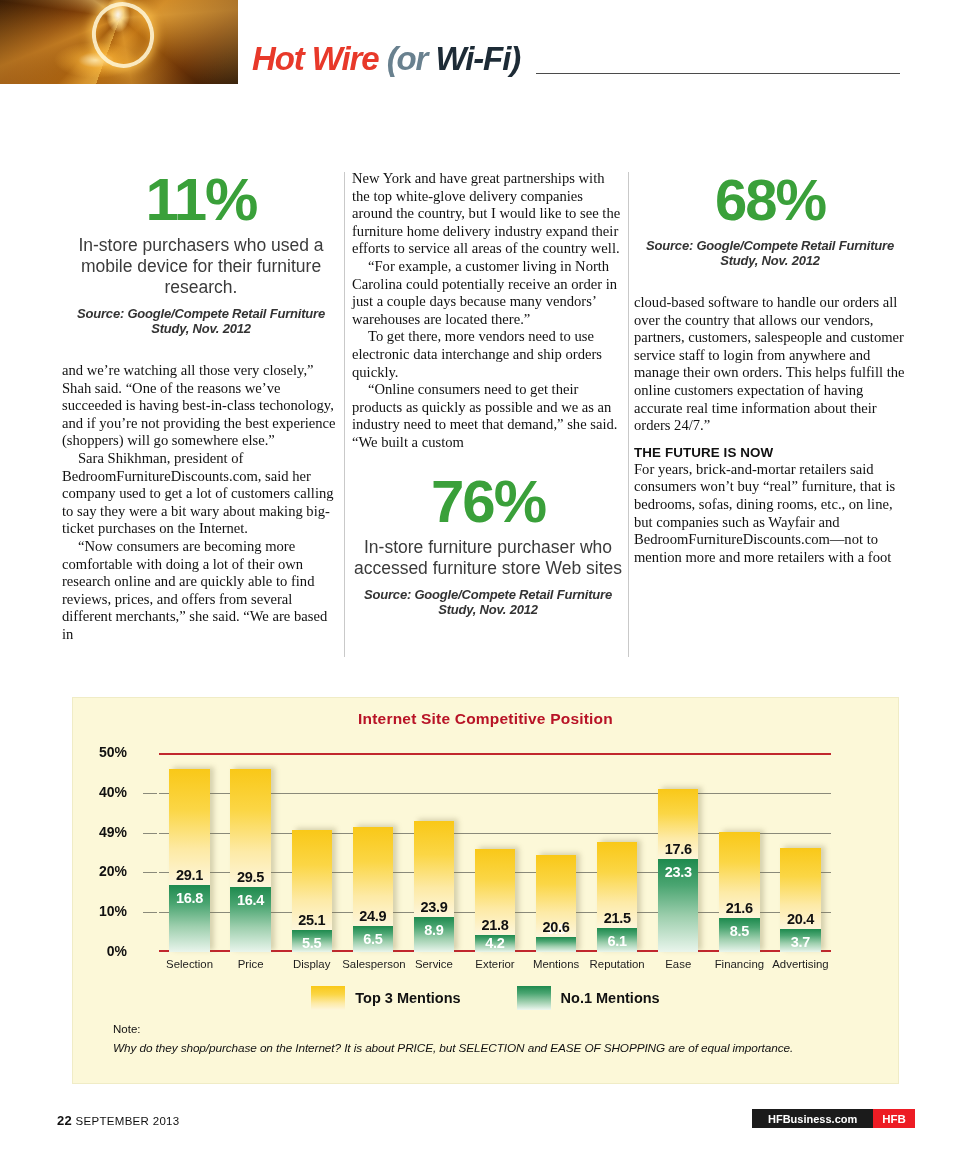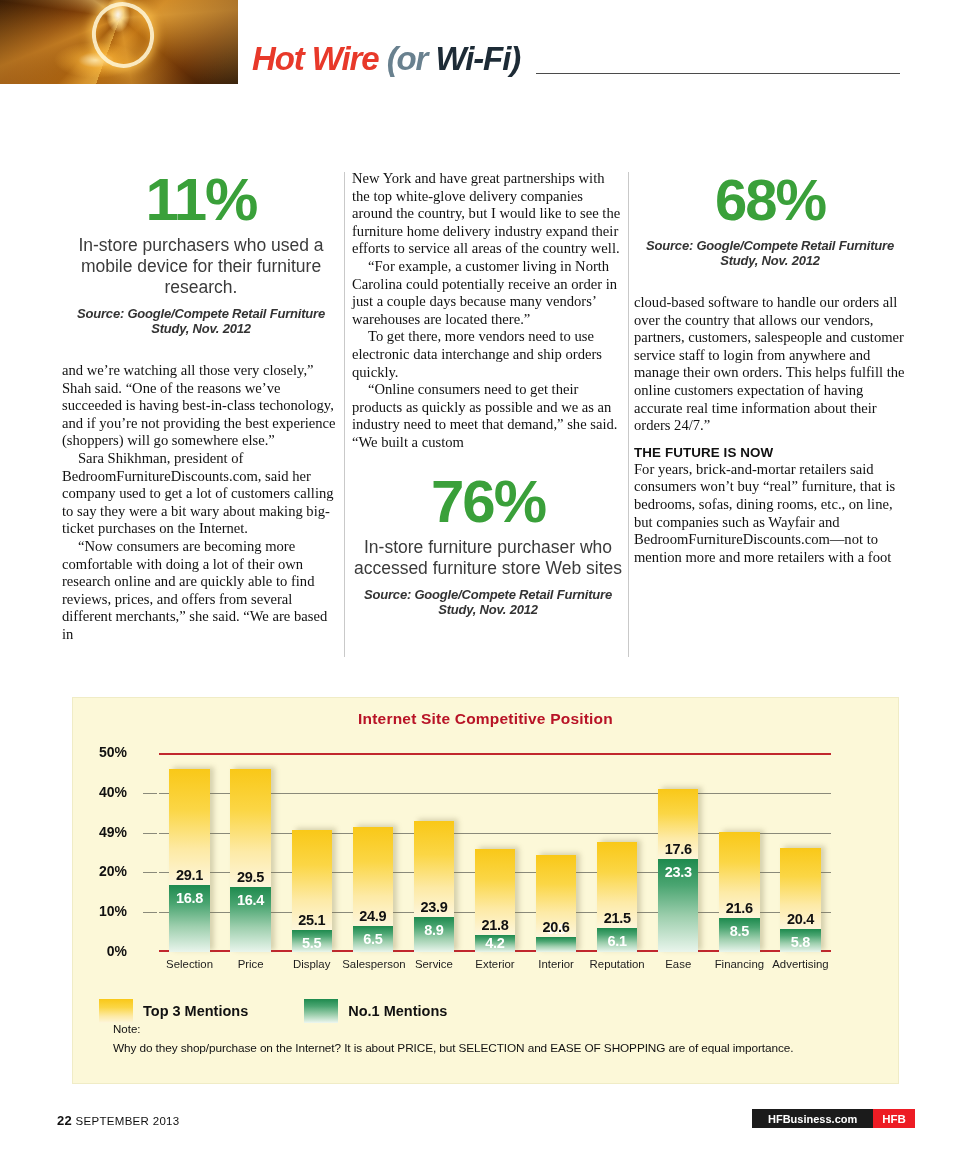--- a/index.html
+++ b/index.html
@@ -104,34 +104,34 @@
   }
   .lbl-top{color:#111;}
   .lbl-green{color:#fff;}
   .xlabel{
     position:absolute;top:205px;left:0;width:100%;text-align:center;
     font-family:"Liberation Sans",sans-serif;font-size:11.4px;color:#1c1c1c;
     white-space:nowrap;
   }
 
   
-  .legend{position:absolute;left:0;right:0;top:301px;text-align:left;}
+  .legend{position:absolute;left:0;right:0;top:288px;text-align:center;}
   .leg{display:inline-block;vertical-align:middle;margin:0 26px;}
   .swatch{display:inline-block;vertical-align:middle;width:34px;height:24px;}
   .sw-y{background:linear-gradient(180deg,#f9c818 0%,#fbd645 35%,#fdeaa6 72%,#fdf6dc 100%);}
   .sw-g{background:linear-gradient(180deg,#1e8a4e 0%,#4aa571 30%,#9ecfae 66%,#eef7f0 100%);}
   .leg-txt{
     display:inline-block;vertical-align:middle;margin-left:10px;
     font-family:"Liberation Sans",sans-serif;font-weight:bold;font-size:14.5px;color:#111;
   }
 
   
   .note{position:absolute;left:40px;top:325px;font-family:"Liberation Sans",sans-serif;}
   .note-lbl{font-size:11.5px;color:#111;}
-  .note-txt{font-size:11.8px;color:#111;margin-top:6px;letter-spacing:-.1px;}
+  .note-txt{font-size:11.8px;color:#111;margin-top:6px;letter-spacing:-.1px;font-style:italic;}
   .note-src{font-size:8.6px;font-style:italic;font-weight:bold;color:#1c1c1c;margin-top:9px;}
 
   
   .footer-page{
     position:absolute;left:57px;top:1113px;
     font-family:"Liberation Sans",sans-serif;font-size:11.5px;color:#111;
     letter-spacing:.3px;
   }
   .footer-page b{font-size:13px;}
   .footer-logo{position:absolute;left:752px;top:1109px;height:19px;display:flex;}
@@ -274,21 +274,21 @@
           </div>
           <div class="xlabel">Exterior</div>
         </div>
         <div class="barslot" style="left: 366.545px; width: 61.0909px; height: 199px;">
           <div class="bar" style="left: 10.3855px; width: 40.32px; height: 97.112px;">
             <div class="seg-green" style="height: 15.124px;"></div>
             <div class="seg-yellow" style="bottom: 15.124px; height: 81.988px;"></div>
             <div class="lbl lbl-green" style="bottom: 15px;">3.8</div>
             <div class="lbl lbl-top" style="bottom: 17.124px;">20.6</div>
           </div>
-          <div class="xlabel">Interior</div>
+          <div class="xlabel">Mentions</div>
         </div>
         <div class="barslot" style="left: 427.636px; width: 61.0909px; height: 199px;">
           <div class="bar" style="left: 10.3855px; width: 40.32px; height: 109.848px;">
             <div class="seg-green" style="height: 24.278px;"></div>
             <div class="seg-yellow" style="bottom: 24.278px; height: 85.57px;"></div>
             <div class="lbl lbl-green" style="bottom: 3.278px;">6.1</div>
             <div class="lbl lbl-top" style="bottom: 26.278px;">21.5</div>
           </div>
           <div class="xlabel">Reputation</div>
         </div>
@@ -307,21 +307,21 @@
             <div class="seg-yellow" style="bottom: 33.83px; height: 85.968px;"></div>
             <div class="lbl lbl-green" style="bottom: 12.83px;">8.5</div>
             <div class="lbl lbl-top" style="bottom: 35.83px;">21.6</div>
           </div>
           <div class="xlabel">Financing</div>
         </div>
         <div class="barslot" style="left: 610.909px; width: 61.0909px; height: 199px;">
           <div class="bar" style="left: 10.3855px; width: 40.32px; height: 104.276px;">
             <div class="seg-green" style="height: 23.084px;"></div>
             <div class="seg-yellow" style="bottom: 23.084px; height: 81.192px;"></div>
-            <div class="lbl lbl-green" style="bottom: 2.084px;">5.8</div>
+            <div class="lbl lbl-green" style="bottom: 2.084px;">3.7</div>
             <div class="lbl lbl-top" style="bottom: 25.084px;">20.4</div>
           </div>
           <div class="xlabel">Advertising</div>
         </div>
       </div>
   </div>
 
   <div class="legend">
     <span class="leg">
       <span class="swatch sw-y"></span><span class="leg-txt">Top 3 Mentions</span>

